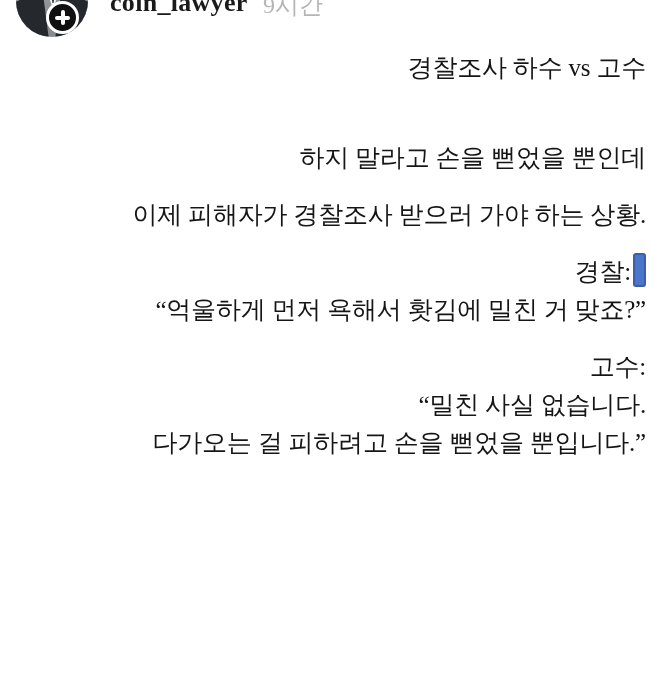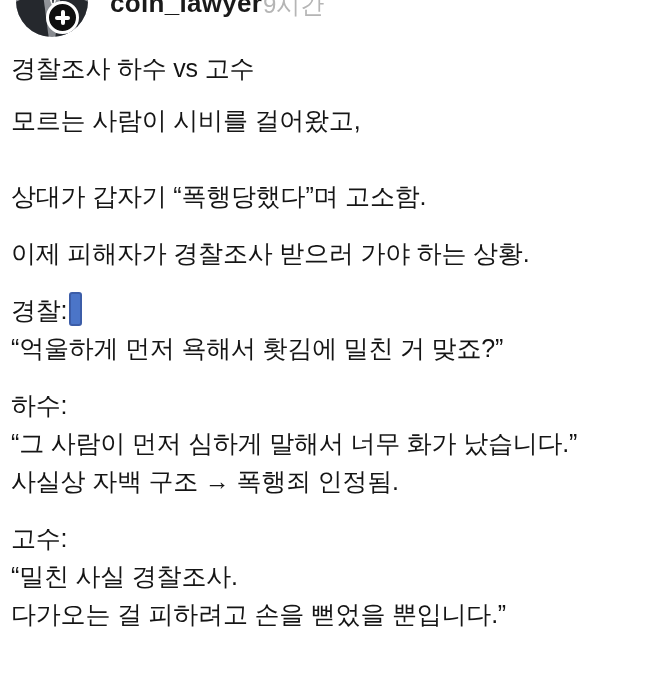--- a/index.html
+++ b/index.html
@@ -1,15 +1,15 @@
 <!DOCTYPE html>
 <html><head>
 <meta charset="utf-8">
 <style>
-  * { box-sizing: border-box; }
+  * { box-sizing: border-box; font-family: Liberation Serif, serif; }
   html, body { margin: 0; padding: 0; }
   body {
     width: 654px; height: 680px;
     background: #ffffff;
     font-family: "Liberation Sans", "DejaVu Sans", sans-serif;
     overflow: hidden;
   }
   .screen {
     position: relative;
     width: 654px; height: 680px;
@@ -70,25 +70,26 @@
     letter-spacing: 0.3px;
     cursor: pointer;
   }
   .timestamp {
     position: absolute; left: 263px; top: -9px;
     font-size: 24px; color: #b5b5b5; line-height: 28px;
   }
 
   
   .content {
-    padding: 0 8px 0 11px;
+    padding: 0 8px 0 4px;
     font-size: 25px;
     line-height: 38px;
     color: #151515;
     letter-spacing: -0.2px;
+    text-align: right;
   }
   .content p { margin: 0 0 19px 0; }
   .content p.title { margin: 13px 0 14px 0; }
 
   .cursor {
     display: inline-block;
     width: 13px; height: 34px;
     background: #4b75c8;
     border: 2px solid #3c5da8;
     border-radius: 3px;
@@ -115,40 +116,34 @@
     </div>
     <span class="username">coin_lawyer</span>
     <span class="timestamp">9시간</span>
   </div>
 
   <div class="content">
 
     <p class="title">경찰조사 하수 vs 고수</p>
 
     <p>
-      <span>모르는 사람이 시비를 걸어왔고,</span><br>
       <br>
-      <span>상대가 갑자기 “폭행당했다”며 고소함.</span>
+      <span>하지 말라고 손을 뻗었을 뿐인데</span><br>
     </p>
 
     <p>
       <span>이제 피해자가 경찰조사 받으러 가야 하는 상황.</span>
     </p>
 
     <p>
       <span>경찰:</span><span class="cursor"></span><br>
       <span>“억울하게 먼저 욕해서 홧김에 밀친 거 맞죠?”</span>
     </p>
 
-    <p>
-      <span>하수:</span><br>
-      <span>“그 사람이 먼저 심하게 말해서 너무 화가 났습니다.”</span><br>
-      <span>사실상 자백 구조 → 폭행죄 인정됨.</span>
-    </p>
 
     <p>
       <span>고수:</span><br>
-      <span>“밀친 사실 경찰조사.</span><br>
+      <span>“밀친 사실 없습니다.</span><br>
       <span>다가오는 걸 피하려고 손을 뻗었을 뿐입니다.”</span><br>
     </p>
 
   </div>
 </div>
 
 </body></html>

